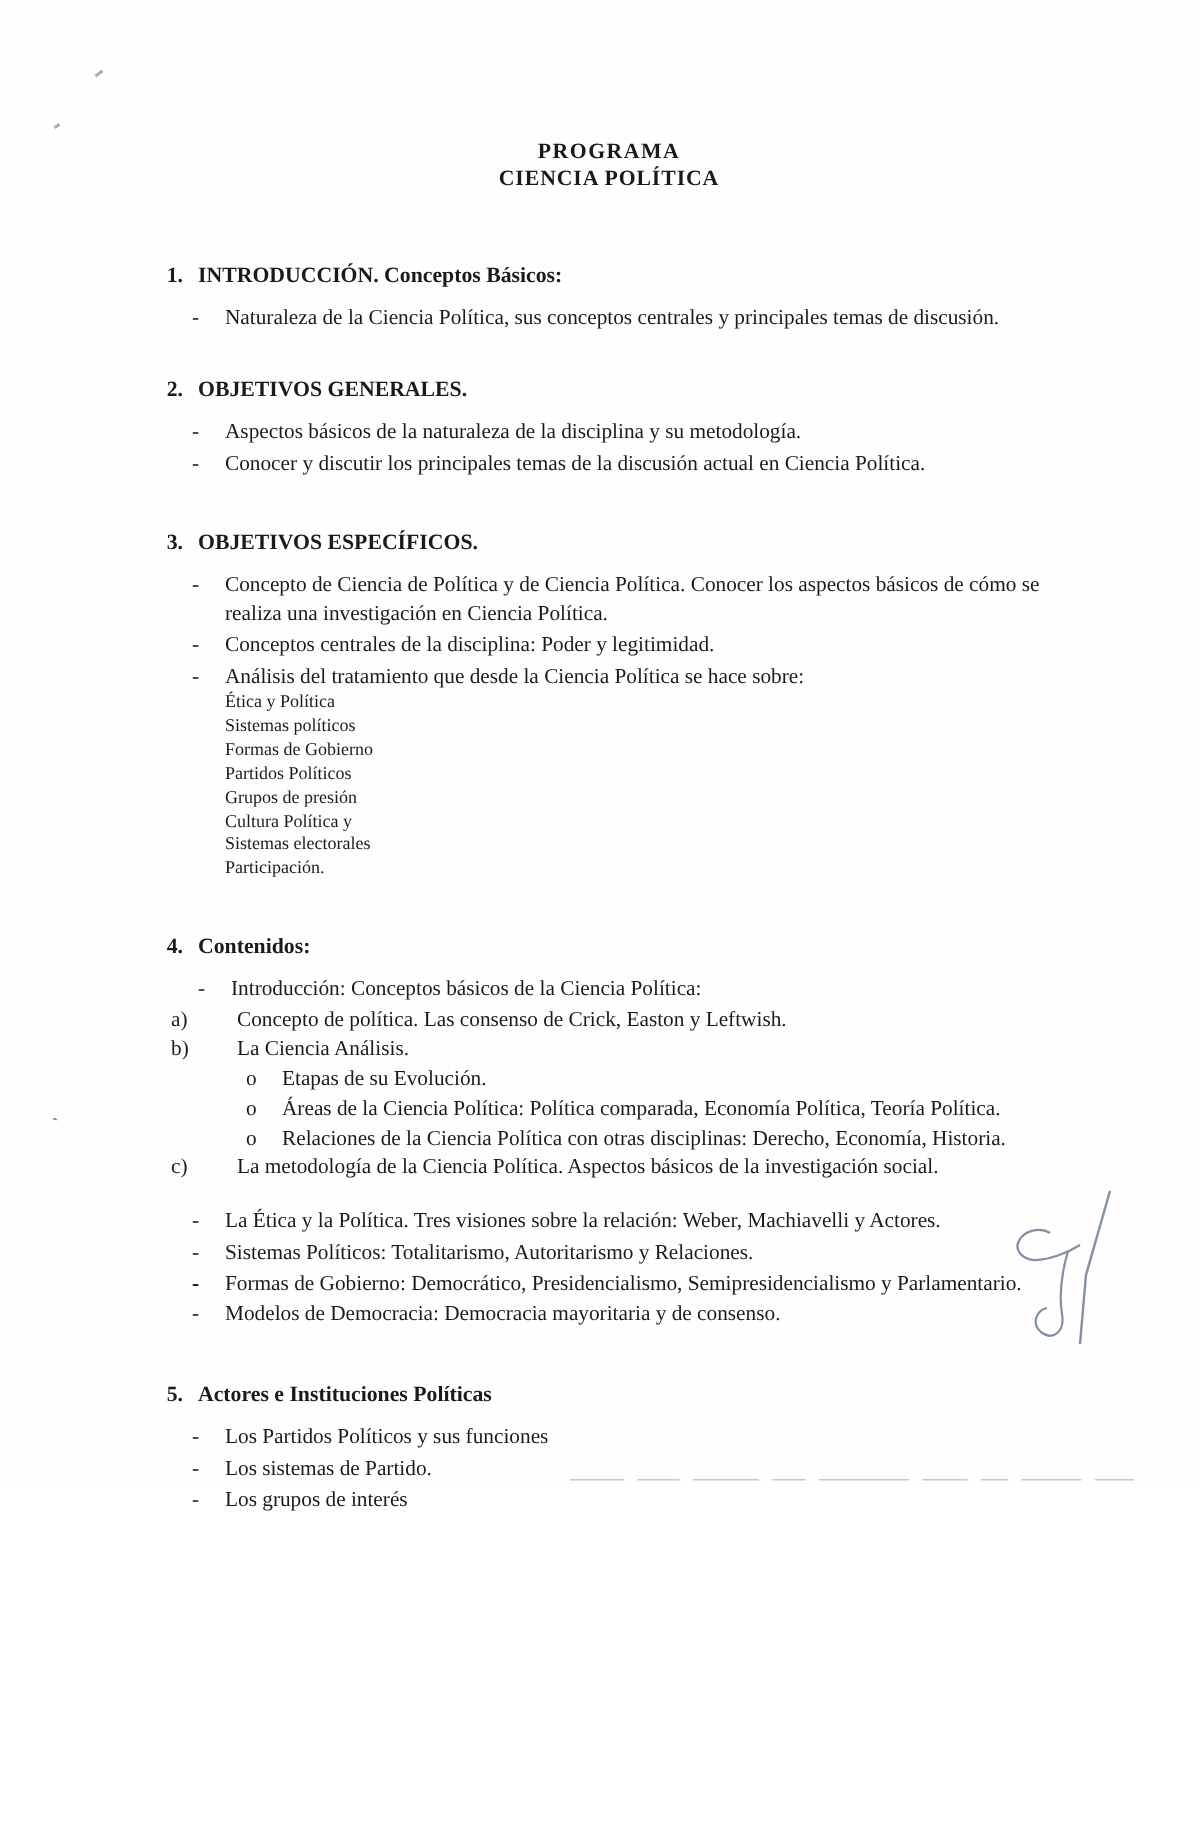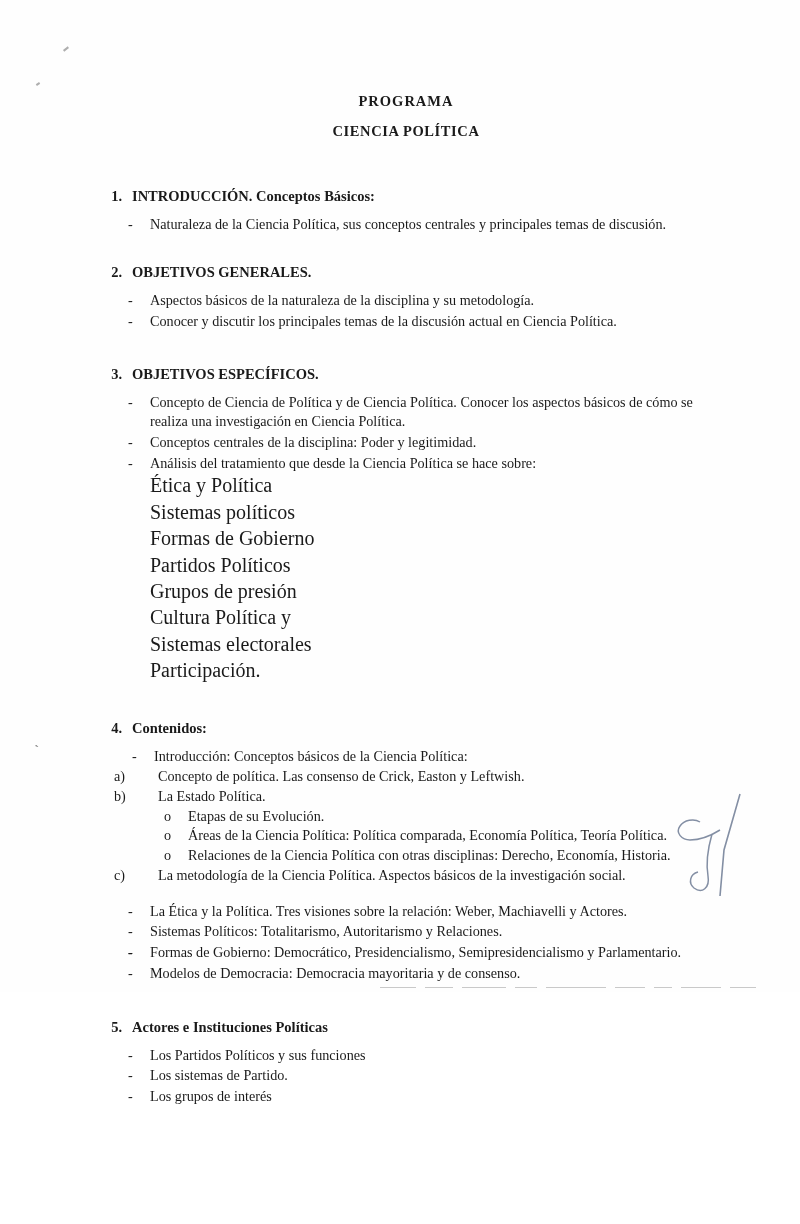--- a/index.html
+++ b/index.html
@@ -41,21 +41,21 @@
   
   .doc-header {
     text-align: center;
     font-weight: bold;
     line-height: 1.25;
     font-size: 14.5px;
     letter-spacing: .4px;
     margin-bottom: 48px;
   }
   .doc-header .l1 { letter-spacing: 1px; }
-  .doc-header .l2 { letter-spacing: .6px; margin-top: 12px; }
+  .doc-header .l2 { letter-spacing: .6px; }
   .doc-header .l3 { letter-spacing: .6px; }
 
   
   .section {
     position: relative;
     margin-top: 18px;
   }
   .sec-head {
     display: flex;
     align-items: baseline;
@@ -92,21 +92,21 @@
     top: 0;
   }
   .indent-1 { margin-left: 26px; }
   .indent-2 { margin-left: 30px; }
 
   
   .plain-lines {
     margin: 0;
     padding: 0;
     list-style: none;
-    font-size: 20px;
+    font-size: 12px;
     line-height: 1.32;
   }
   .plain-lines li { margin: 0; }
 
   
   .letter-list {
     margin: 0;
     padding: 0;
     list-style: none;
     font-size: 14.2px;
@@ -272,21 +272,21 @@
         </li>
       </ul>
 
       <ul class="letter-list indent-2">
         <li>
           <span class="lbl">a)</span>
           <span>Concepto de política. Las consenso de Crick, Easton y Leftwish.</span>
         </li>
         <li>
           <span class="lbl">b)</span>
-          <span>La Estado Política.</span>
+          <span>La Ciencia Análisis.</span>
         </li>
       </ul>
 
       <ul class="o-list indent-2">
         <li>
           <span class="olbl">o</span>
           <span>Etapas de su Evolución.</span>
         </li>
         <li>
           <span class="olbl">o</span>

